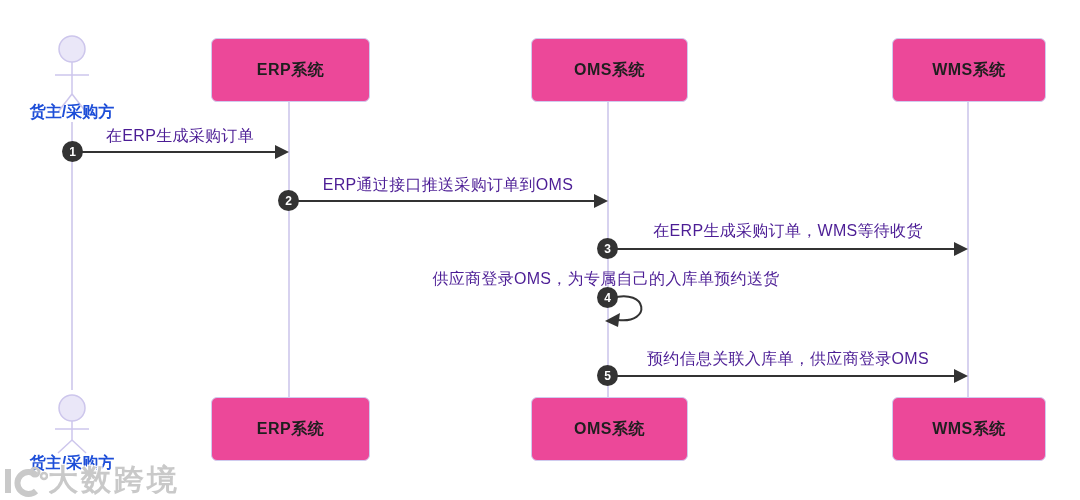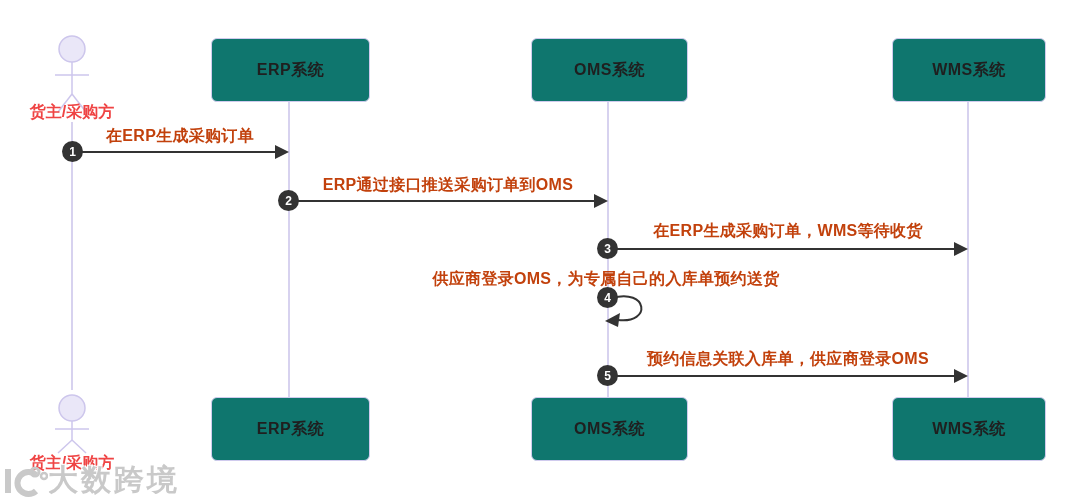--- a/index.html
+++ b/index.html
@@ -4,43 +4,43 @@
 <style>
   html,body{margin:0;padding:0;background:#ffffff;}
   .stage{
     position:relative;width:1080px;height:500px;background:#ffffff;overflow:hidden;
     font-family:"Liberation Sans","DejaVu Sans",sans-serif;color:#222;
   }
   
   .lifeline{position:absolute;width:2px;background:#d7d2ef;z-index:1;}
   
   .pbox{
-    position:absolute;height:62px;background:#0f766e;border:1px solid #d0cbee;border-radius:6px;
+    position:absolute;height:62px;background:#ec4899;border:1px solid #d0cbee;border-radius:6px;
     display:flex;align-items:center;justify-content:center;z-index:3;
     font-size:16px;font-weight:600;color:#1f1f1f;letter-spacing:.5px;
   }
   
   .actor-svg{position:absolute;z-index:2;}
   .actor-label{
     position:absolute;transform:translateX(-50%);white-space:nowrap;
-    font-size:16px;font-weight:700;color:#ef4444;z-index:3;
+    font-size:16px;font-weight:700;color:#1d4ed8;z-index:3;
   }
   
   .msg-line{position:absolute;height:2px;background:#333;z-index:4;}
   .msg-head{
     position:absolute;width:0;height:0;z-index:4;
     border-top:7px solid transparent;border-bottom:7px solid transparent;border-left:14px solid #333;
   }
   .msg-num{
     position:absolute;width:21px;height:21px;border-radius:50%;background:#333;color:#fff;
     display:flex;align-items:center;justify-content:center;font-size:12px;font-weight:700;z-index:5;
   }
   .msg-label{
     position:absolute;transform:translateX(-50%);white-space:nowrap;
-    font-size:16px;font-weight:700;color:#c2410c;z-index:4;letter-spacing:.3px;
+    font-size:16px;font-weight:400;color:#4c1d95;z-index:4;letter-spacing:.3px;
   }
   .selfloop{position:absolute;z-index:4;}
   
   .watermark{
     position:absolute;left:2px;top:460px;display:flex;align-items:center;z-index:6;
     pointer-events:none;
     font-family:Liberation Serif, serif;
   }
   .watermark-text{
     font-size:30px;font-weight:700;color:#c9c9c9;letter-spacing:3px;

